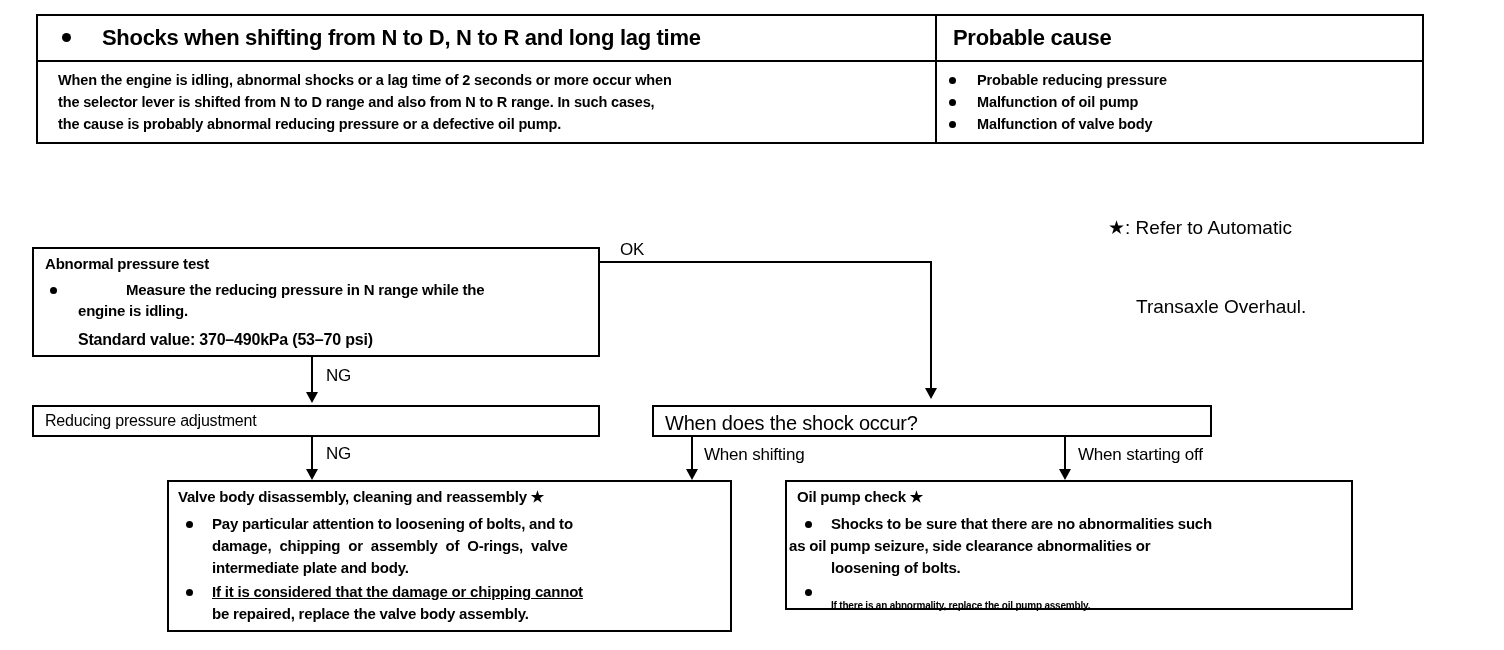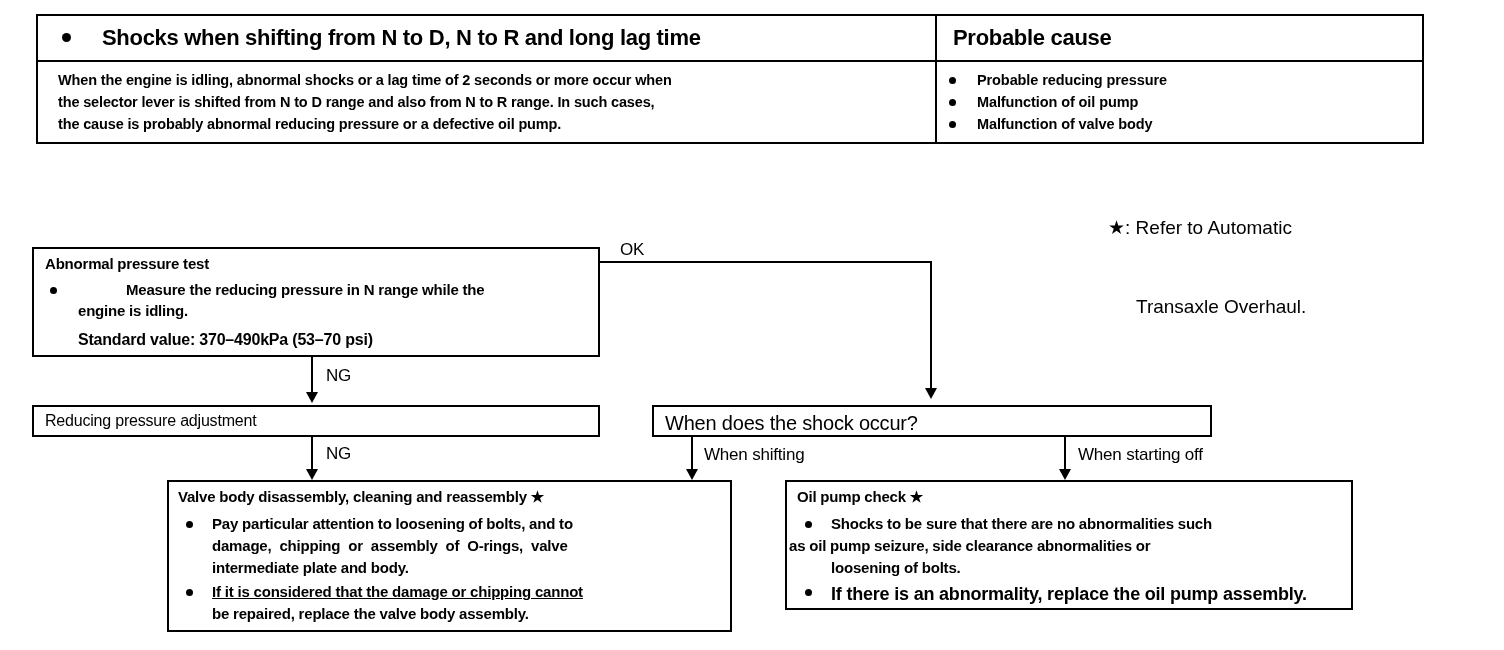--- a/index.html
+++ b/index.html
@@ -232,15 +232,15 @@
   <div class="fc-line" style="left:212px; top:603px;">be repaired, replace the valve body assembly.</div>
 
   <div class="box" style="left:785px; top:480px; width:568px; height:130px;">
   </div>
   <div class="fc-title" style="left:797px; top:488px;">Oil pump check ★</div>
   <div class="fc-bullet" style="left:805px; top:521px;"></div>
   <div class="fc-line" style="left:831px; top:513px;">Shocks to be sure that there are no abnormalities such</div>
   <div class="fc-line" style="left:789px; top:535px;">as oil pump seizure, side clearance abnormalities or</div>
   <div class="fc-line" style="left:831px; top:557px;">loosening of bolts.</div>
   <div class="fc-bullet" style="left:805px; top:589px;"></div>
-  <div class="fc-line" style="left:831px; top:581px; font-size:18px;">If there is an abnormality, replace the oil pump assembly.</div>
+  <div class="fc-line" style="left:831px; top:599px; font-size:10px;">If there is an abnormality, replace the oil pump assembly.</div>
 
 </div>
 
 </body></html>

